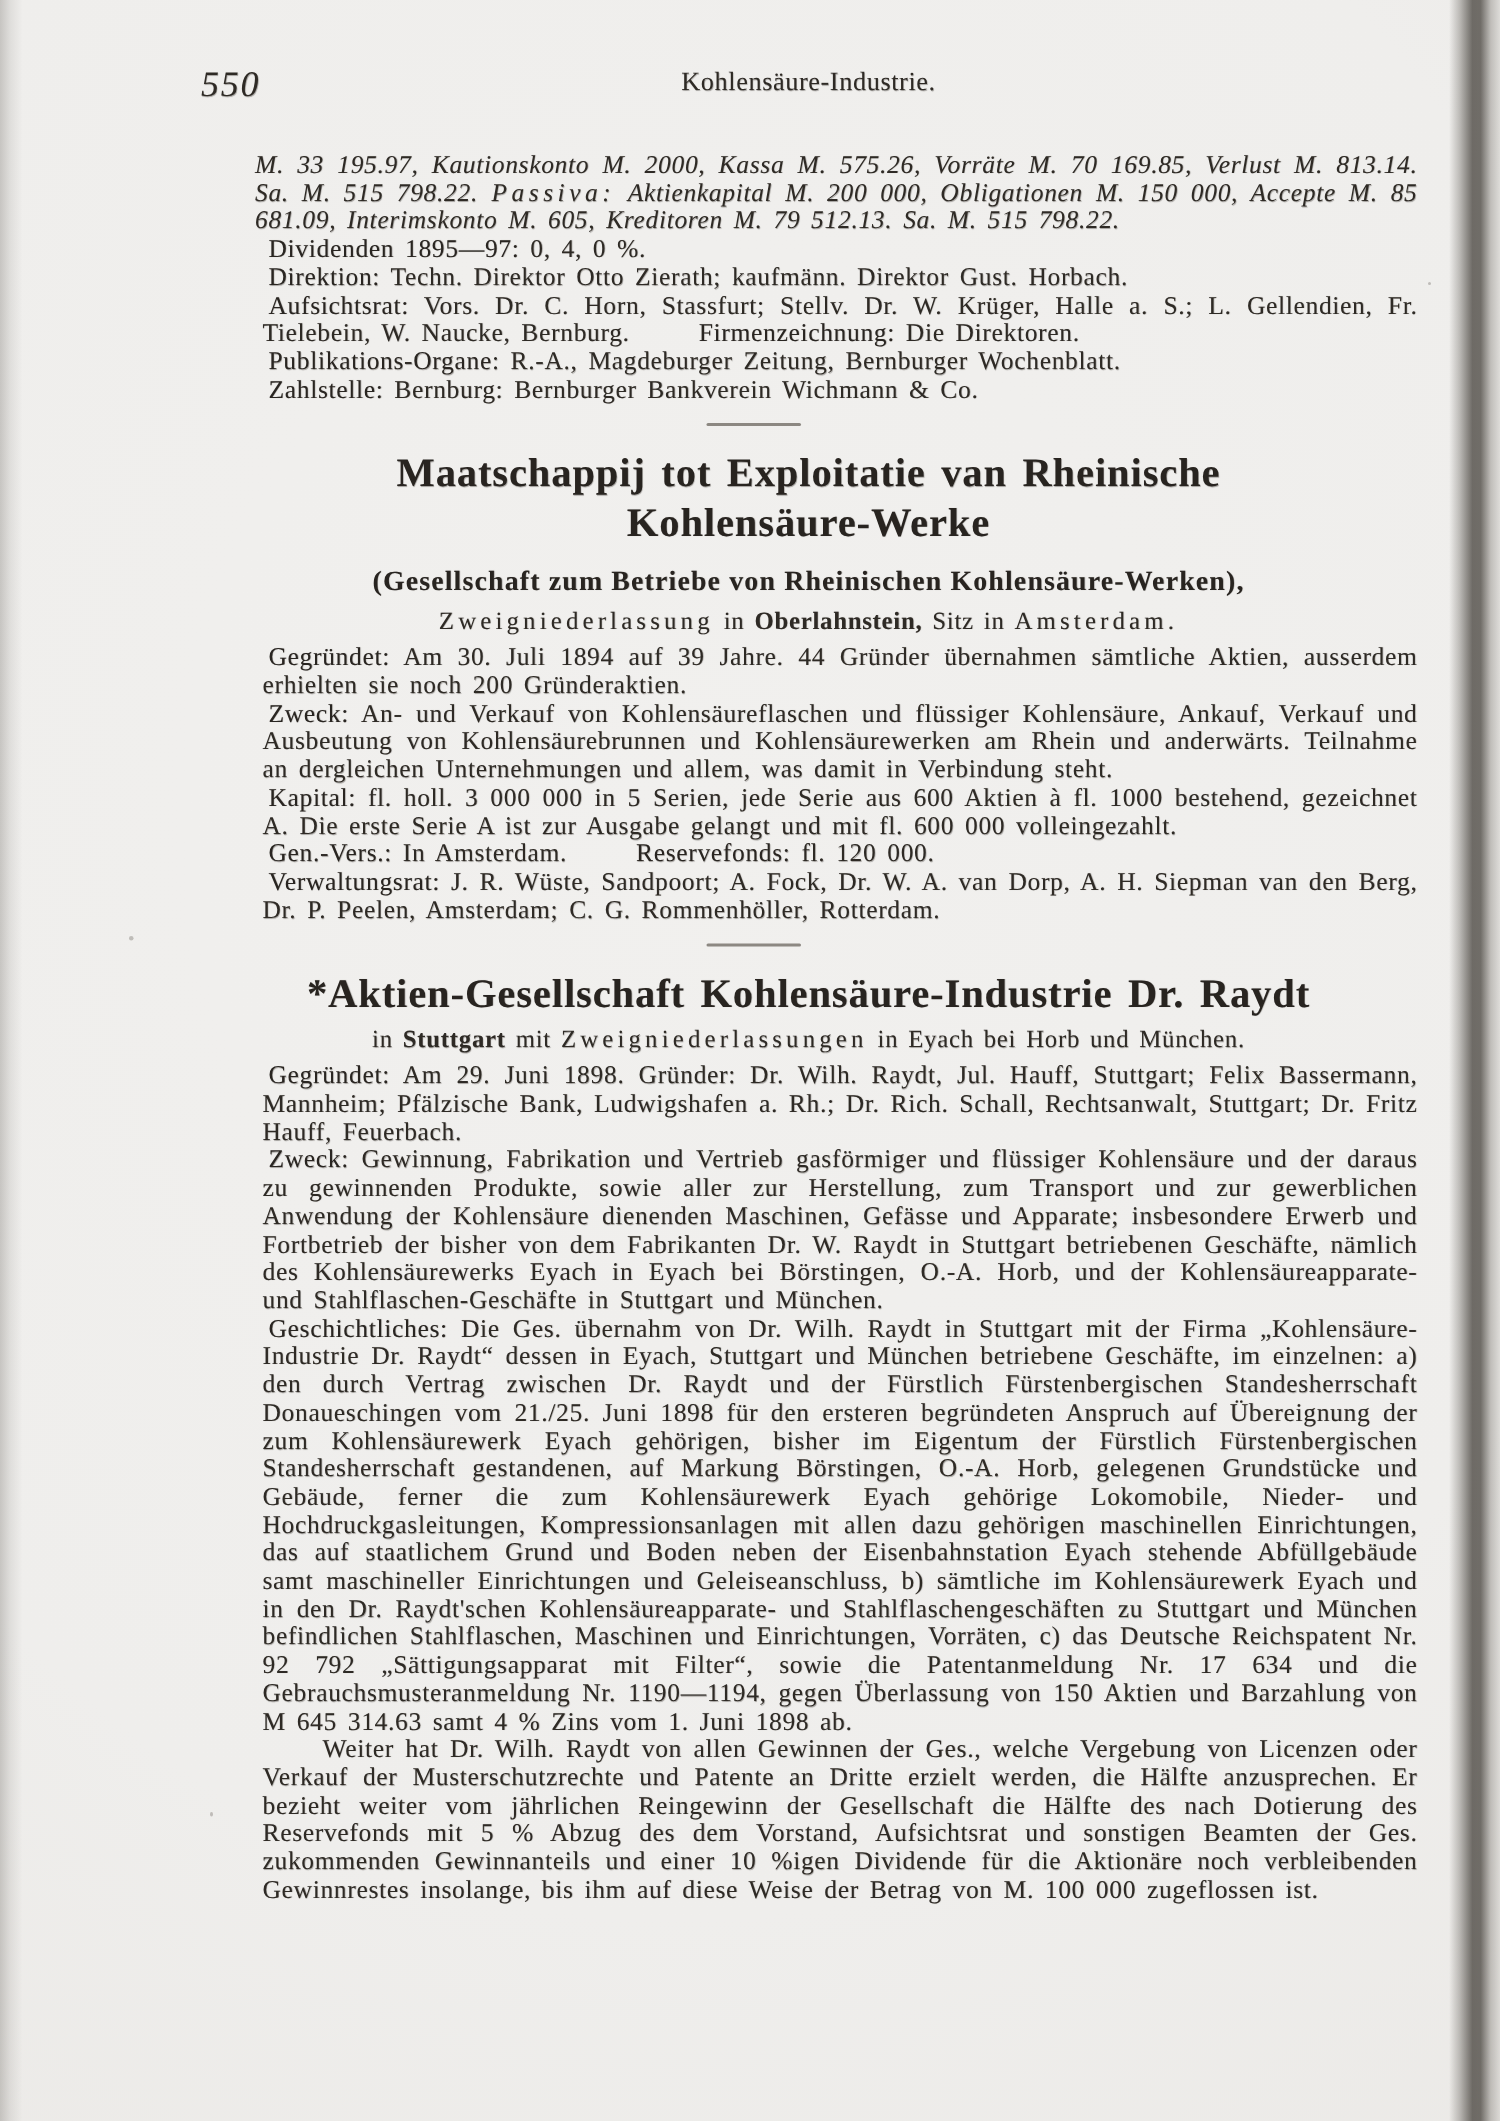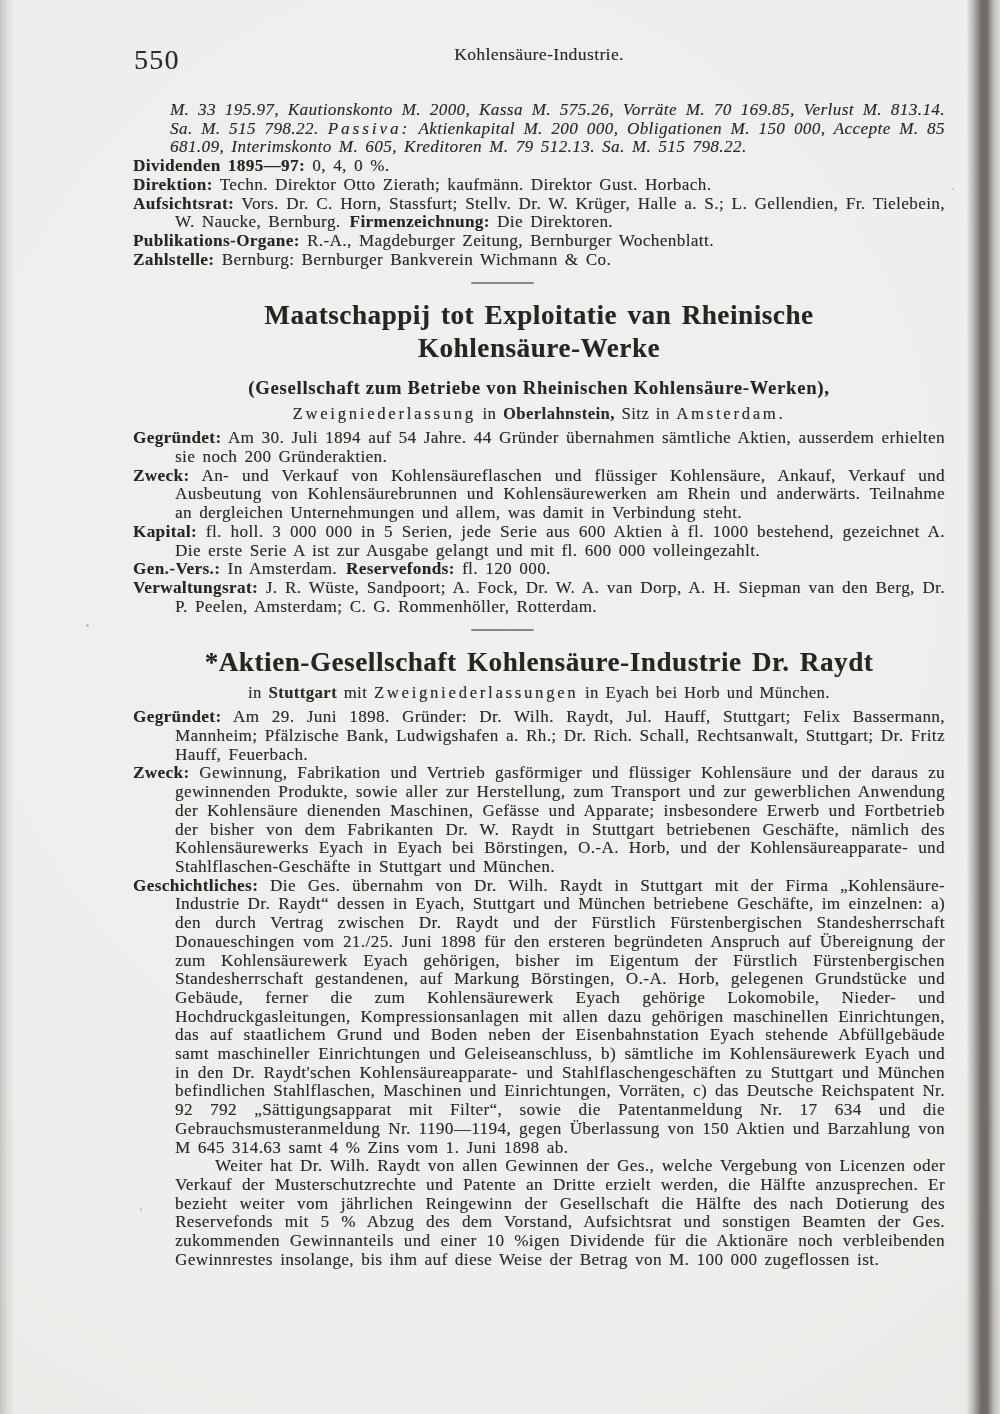--- a/index.html
+++ b/index.html
@@ -31,33 +31,33 @@
   .speck { position:absolute; background:rgba(80,74,66,0.30); border-radius:50%; }
   .s1 { left:86px; top:624px; width:3px; height:3px; }
   .s2 { left:952px; top:188px; width:2px; height:2px; }
   .s3 { left:140px; top:1208px; width:2px; height:3px; }
 
   .col {
     position:absolute; left:133px; top:44px; width:812px;
     text-shadow: 0.4px 0.4px 0.5px rgba(56,50,44,0.40);
   }
   .head { position:relative; height:24px; margin-bottom:33px; }
-  .pageno { position:absolute; left:1px; top:0; font-size:28px; letter-spacing:1.2px; }
+  .pageno { position:absolute; left:1px; top:0; font-size:24px; letter-spacing:1.2px;font-style:italic; }
   .runtitle { display:block; text-align:center; font-size:17.5px; letter-spacing:0.4px; }
 
   .bodytext, .entry, .balance {
     font-size:17px; line-height:18.7px;
     letter-spacing:0.45px; word-spacing:2.5px;
     text-align:justify;
   }
   .balance { padding-left:37px;font-style:italic; }
   .entry { padding-left:42px; text-indent:-42px; }
   .pindent { padding-left:42px; text-indent:40px; text-align:justify;
              font-size:17px; line-height:18.7px; letter-spacing:0.45px; word-spacing:2.5px; }
-  b.lab { font-weight:bold; color:#292521; }
+  b.lab { font-weight:normal; color:#292521;margin-left:46px; }
   .gap { margin-left:9px; }
   .spaced { letter-spacing:3px; }
 
   .divider { width:63px; height:2px; background:#7a766f; opacity:0.85;
              border-radius:1px; margin:13px 0 9px 338px; }
 
   .ctitle { text-align:center; font-weight:bold; font-size:27px; line-height:33px;
             letter-spacing:0.6px; word-spacing:3px; color:#282420;margin-top:15px; }
   .csub   { text-align:center; font-weight:bold; font-size:18.5px; line-height:24px;
             margin-top:11px; letter-spacing:0.8px; color:#282420; }
@@ -93,21 +93,21 @@
     </div>
 
     <div class="divider"></div>
 
     <div>
       <h1 class="ctitle"><span>Maatschappij tot Exploitatie van Rheinische</span><br><span>Kohlensäure-Werke</span></h1>
       <div class="csub">(Gesellschaft zum Betriebe von Rheinischen Kohlensäure-Werken),</div>
       <div class="cloc"><span class="spaced">Zweigniederlassung</span><span> in </span><b>Oberlahnstein,</b><span> Sitz in </span><span class="spaced">Amsterdam.</span></div>
 
       <div class="entries">
-        <p class="entry"><b class="lab">Gegründet:</b><span> Am 30. Juli 1894 auf 54 Jahre.  44 Gründer übernahmen sämtliche Aktien, ausserdem erhielten sie noch 200 Gründeraktien.</span></p>
+        <p class="entry"><b class="lab">Gegründet:</b><span> Am 30. Juli 1894 auf 39 Jahre.  44 Gründer übernahmen sämtliche Aktien, ausserdem erhielten sie noch 200 Gründeraktien.</span></p>
         <p class="entry"><b class="lab">Zweck:</b><span> An- und Verkauf von Kohlensäureflaschen und flüssiger Kohlensäure, Ankauf, Verkauf und Ausbeutung von Kohlensäurebrunnen und Kohlensäurewerken am Rhein und anderwärts.  Teilnahme an dergleichen Unternehmungen und allem, was damit in Verbindung steht.</span></p>
         <p class="entry"><b class="lab">Kapital:</b><span> fl. holl. 3 000 000 in 5 Serien, jede Serie aus 600 Aktien à fl. 1000 bestehend, gezeichnet A.  Die erste Serie A ist zur Ausgabe gelangt und mit fl. 600 000 volleingezahlt.</span></p>
         <p class="entry"><b class="lab">Gen.-Vers.:</b><span> In Amsterdam.</span><b class="lab gap">Reservefonds:</b><span> fl. 120 000.</span></p>
         <p class="entry"><b class="lab">Verwaltungsrat:</b><span> J. R. Wüste, Sandpoort; A. Fock, Dr. W. A. van Dorp, A. H. Siepman van den Berg, Dr. P. Peelen, Amsterdam; C. G. Rommenhöller, Rotterdam.</span></p>
       </div>
     </div>
 
     <div class="divider"></div>
 
     <div>

